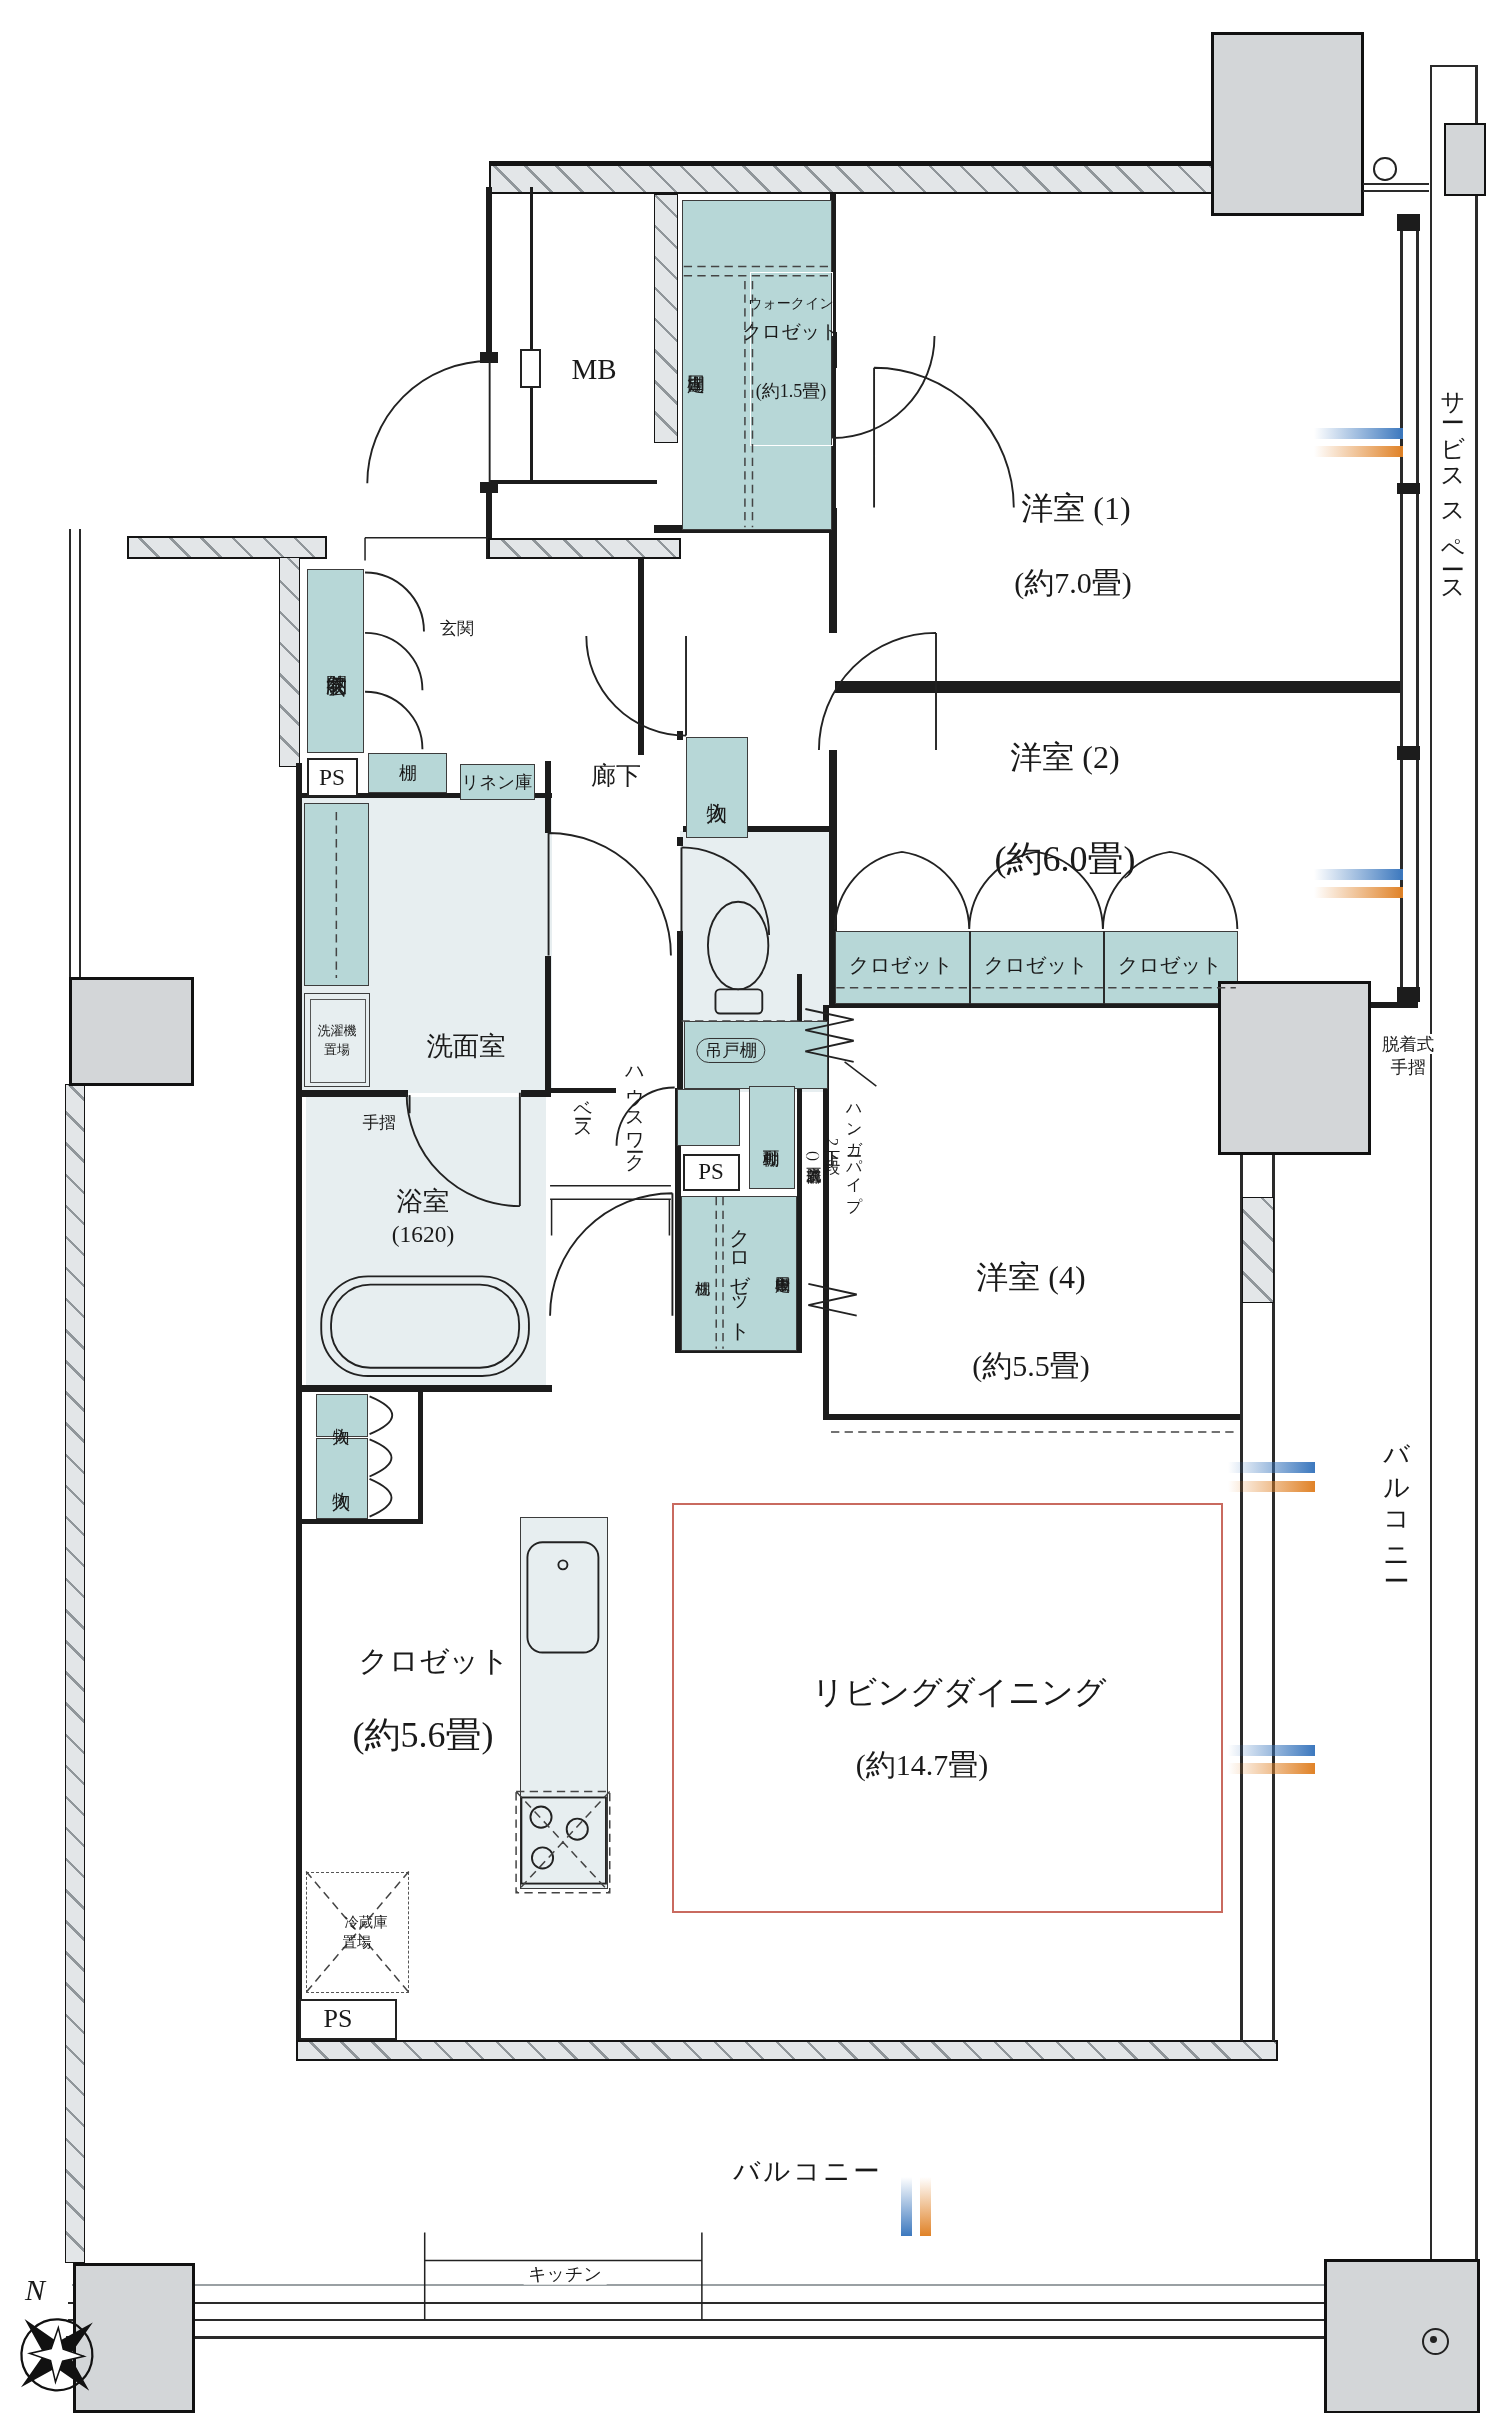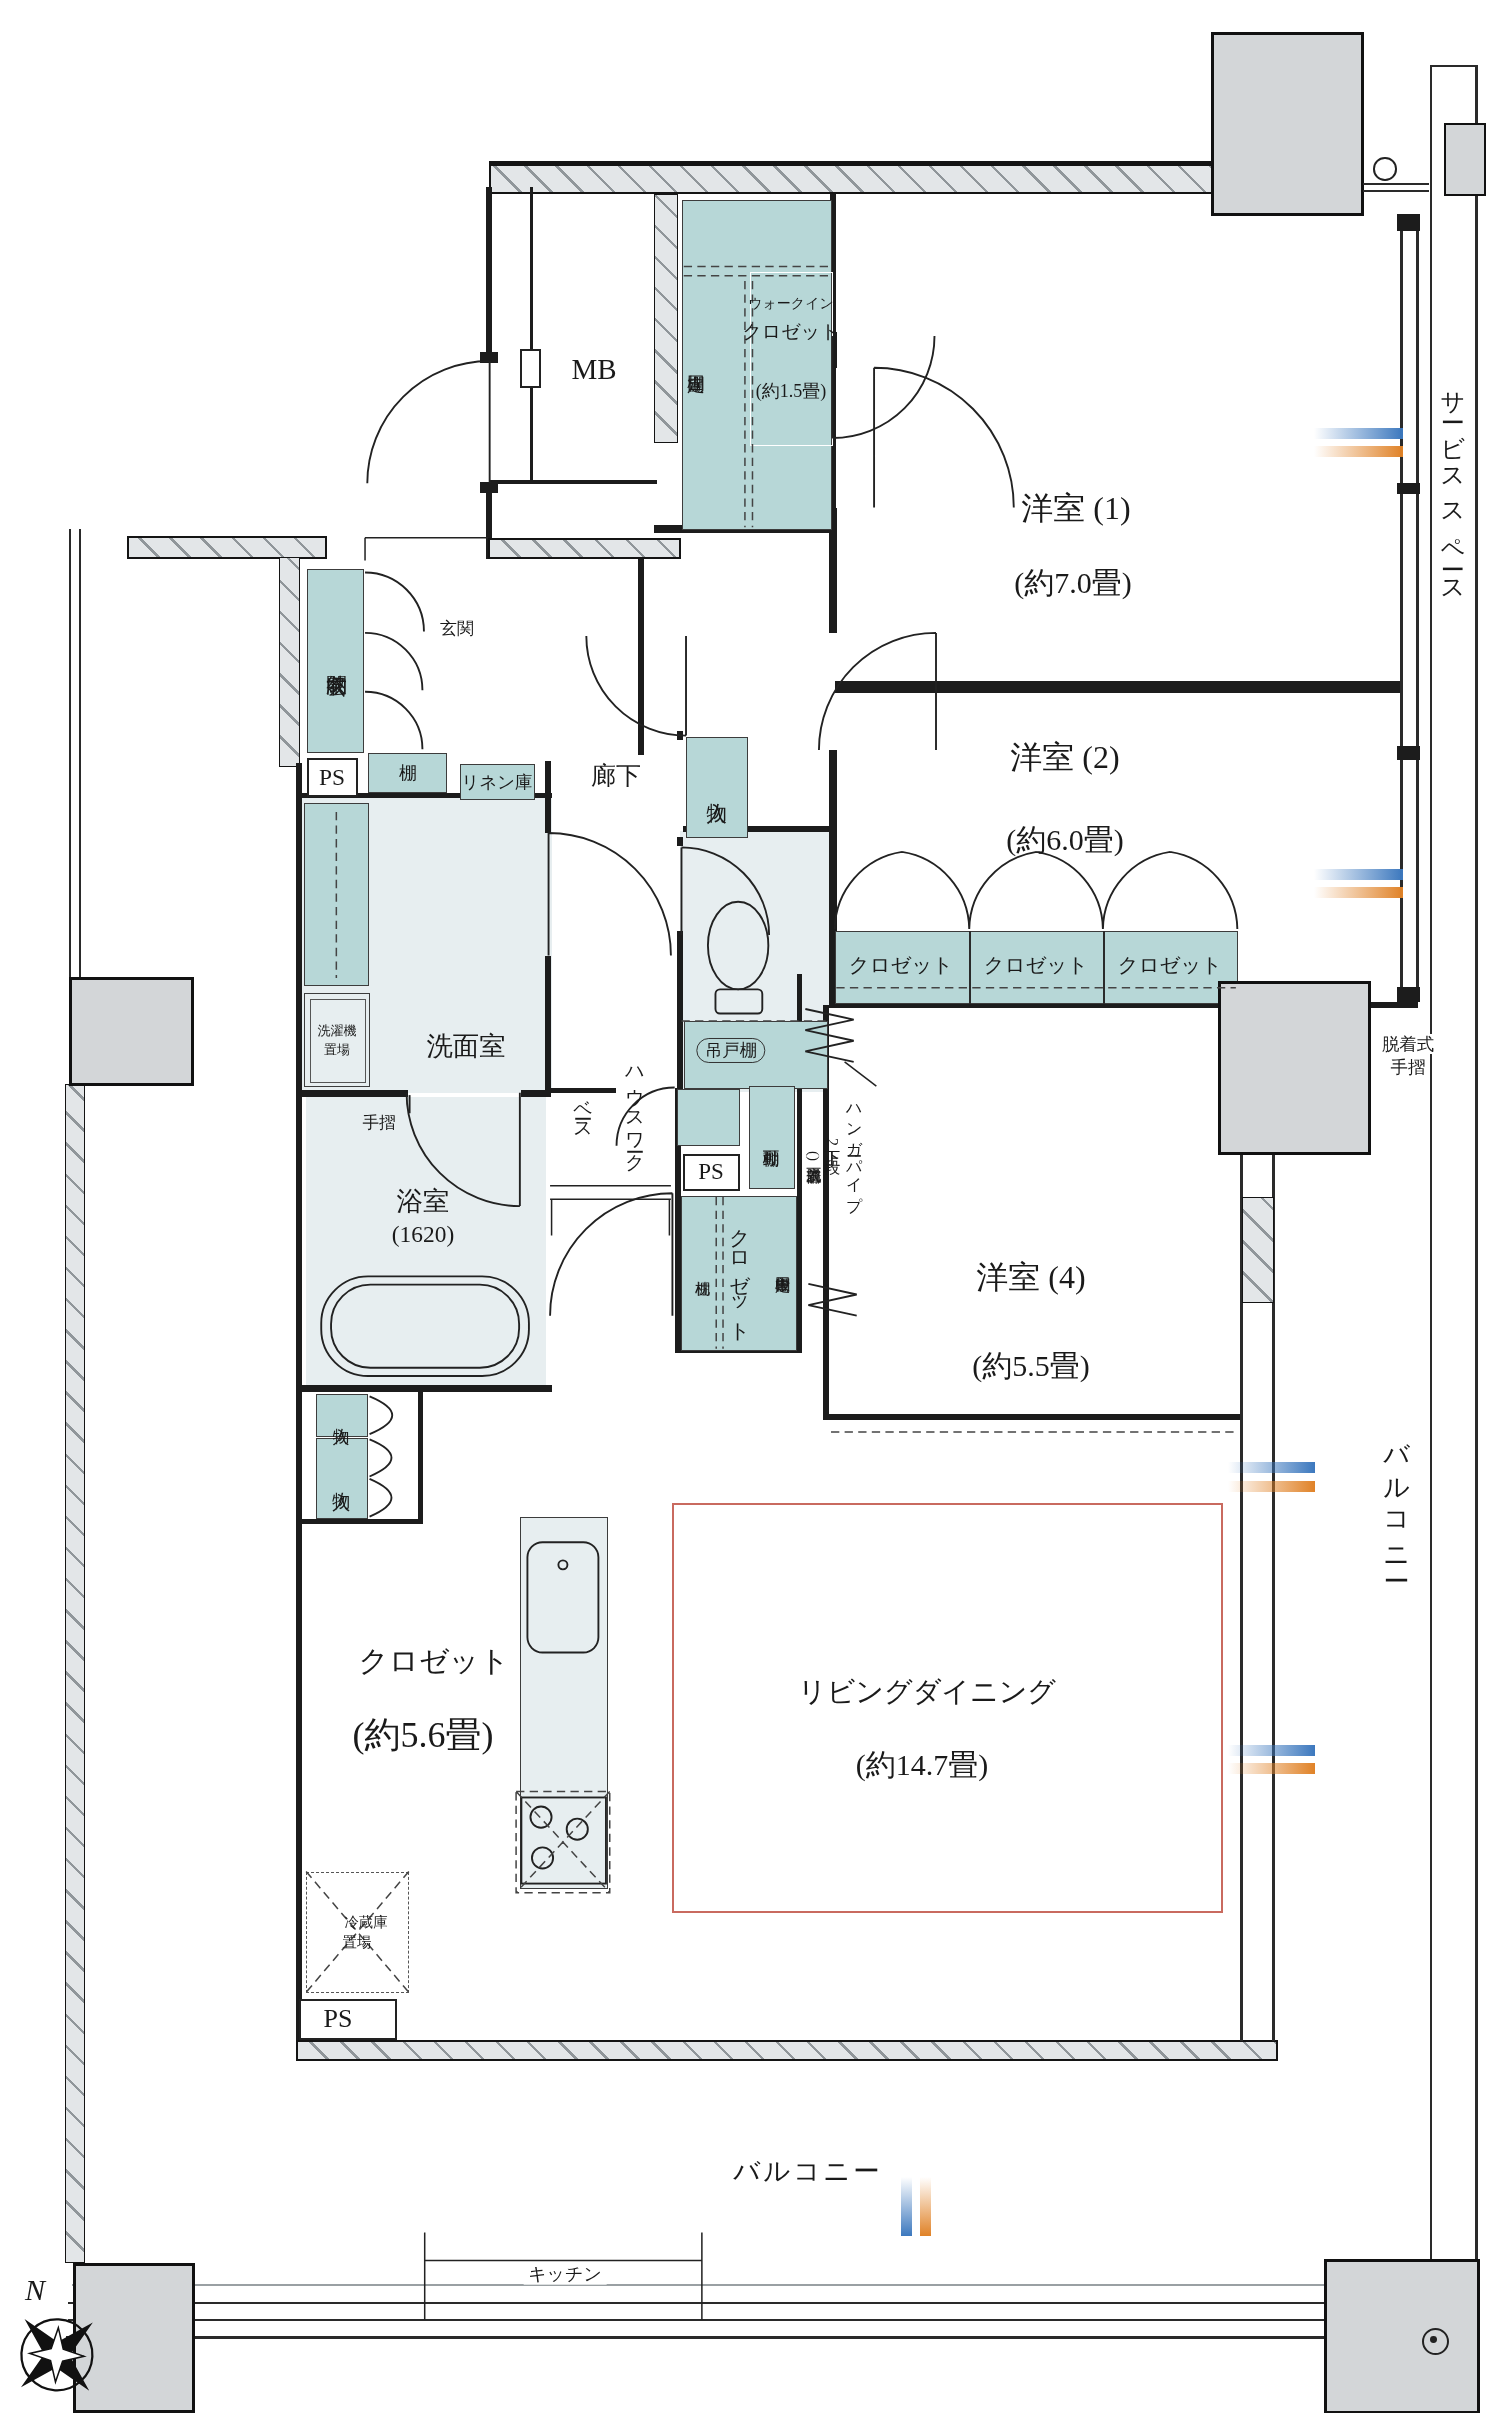--- a/index.html
+++ b/index.html
@@ -201,21 +201,21 @@
   </svg>
 
   <div class="lbl" style="left:594px;top:370px;font-size:29px">MB</div>
   <div class="lbl vtext" style="left:696px;top:361px;font-size:17.4px">固定棚</div>
   <div class="lbl" style="left:791px;top:304px;font-size:14px">ウォークイン</div>
   <div class="lbl" style="left:791px;top:332px;font-size:19px">クロゼット</div>
   <div class="lbl" style="left:791px;top:391px;font-size:18px">(約1.5畳)</div>
   <div class="lbl" style="left:1076px;top:508px;font-size:32px">洋室 (1)</div>
   <div class="lbl" style="left:1073px;top:583px;font-size:30px">(約7.0畳)</div>
   <div class="lbl" style="left:1065px;top:757px;font-size:32px">洋室 (2)</div>
-  <div class="lbl" style="left:1065px;top:840px;font-size:30px">(約6.0畳)</div>
+  <div class="lbl" style="left:1065px;top:860px;font-size:36px">(約6.0畳)</div>
   <div class="lbl" style="left:1031px;top:1277px;font-size:32px">洋室 (4)</div>
   <div class="lbl" style="left:1031px;top:1366px;font-size:30px">(約5.5畳)</div>
   <div class="lbl vtext" style="left:1452px;top:487px;font-size:24px;letter-spacing:7.6px">サービススペース</div>
   <div class="lbl" style="left:457px;top:629px;font-size:17px">玄関</div>
   <div class="lbl vtext" style="left:336px;top:659px;font-size:20.4px">玄関収納</div>
   <div class="lbl" style="left:332px;top:777px;font-size:23.4px">PS</div>
   <div class="lbl" style="left:408px;top:773px;font-size:18px">棚</div>
   <div class="lbl" style="left:497px;top:782px;font-size:17.4px">リネン庫</div>
   <div class="lbl" style="left:616px;top:776px;font-size:25px">廊下</div>
   <div class="lbl vtext" style="left:716px;top:787px;font-size:20.4px">物入</div>
@@ -239,21 +239,21 @@
   <div class="lbl vtext" style="left:854px;top:1148px;font-size:16px">ハンガーパイプ</div>
   <div class="lbl vtext" style="left:832px;top:1142px;font-size:16px">上下2段</div>
   <div class="lbl vtext" style="left:813px;top:1156px;font-size:15px">(下部脱着式)</div>
   <div class="lbl" style="left:1408px;top:1044px;font-size:17.4px;background:#fff">脱着式</div>
   <div class="lbl" style="left:1408px;top:1067px;font-size:17.4px;background:#fff">手摺</div>
   <div class="lbl vtext" style="left:1396px;top:1499px;font-size:26px;letter-spacing:6px">バルコニー</div>
   <div class="lbl vtext" style="left:341px;top:1415px;font-size:16.6px">物入</div>
   <div class="lbl vtext" style="left:341px;top:1478px;font-size:18px">物入</div>
   <div class="lbl" style="left:434px;top:1662px;font-size:29.5px">クロゼット</div>
   <div class="lbl" style="left:423px;top:1736px;font-size:36px">(約5.6畳)</div>
-  <div class="lbl" style="left:927px;top:1692px;font-size:28px">リビングダイニング</div>
+  <div class="lbl" style="left:959px;top:1692px;font-size:32px">リビングダイニング</div>
   <div class="lbl" style="left:922px;top:1765px;font-size:30px">(約14.7畳)</div>
   <div class="lbl" style="left:366px;top:1922px;font-size:14.4px">冷蔵庫</div>
   <div class="lbl" style="left:357px;top:1942px;font-size:14.4px">置場</div>
   <div class="lbl" style="left:338px;top:2019px;font-size:26px">PS</div>
   <div class="lbl" style="left:808px;top:2171px;font-size:26.4px;letter-spacing:3px">バルコニー</div>
   <div class="lbl" style="left:565px;top:2274px;font-size:18px;background:#fff;padding:0 4.5px">キッチン</div>
   <div class="lbl" style="left:35px;top:2290px;font-size:30px;font-style:italic">N</div>
 
 </div>
 

